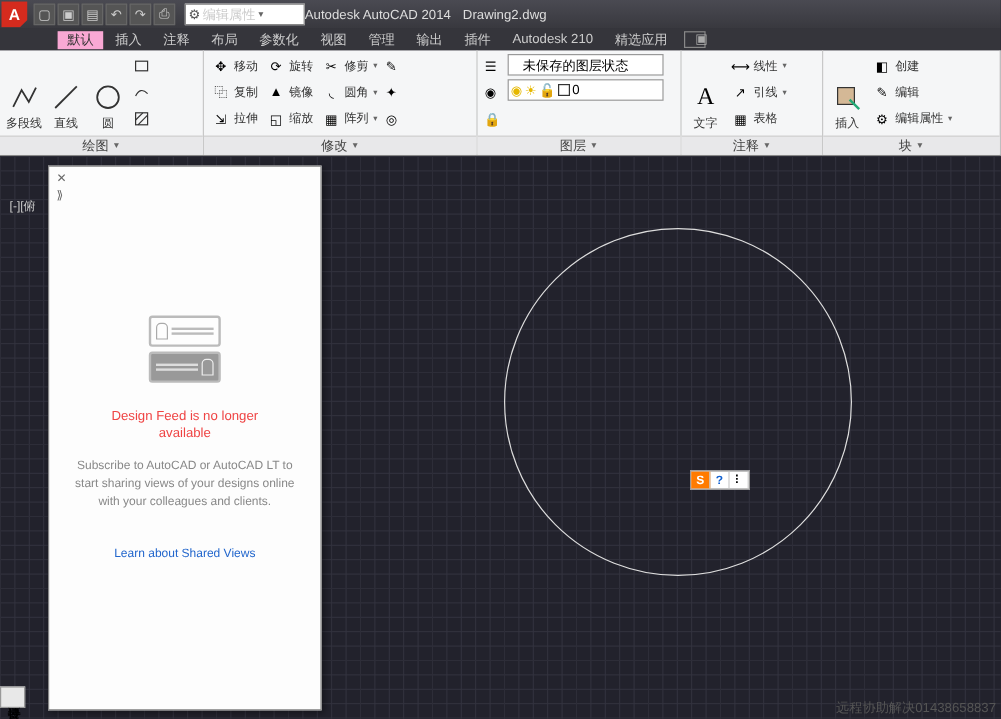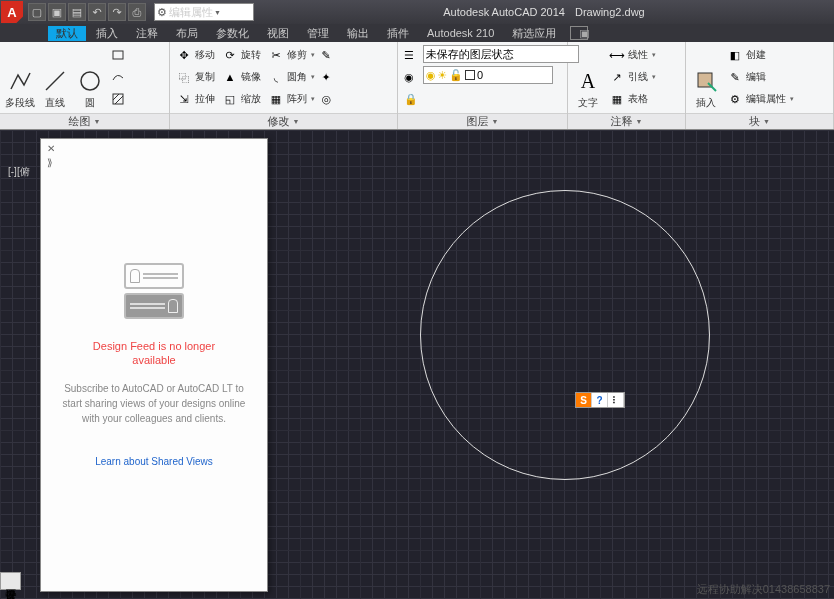--- a/index.html
+++ b/index.html
@@ -3,38 +3,38 @@
 <meta charset="utf-8">
 <style>
 *{margin:0;padding:0;box-sizing:border-box;font-family:"Microsoft YaHei",Arial,sans-serif;font-size:11px}
 body{width:834px;height:599px;background:#2b2b35;overflow:hidden;position:relative}
 .titlebar{height:24px;background:linear-gradient(#4a4a52,#38383e);display:flex;align-items:center;color:#ccc}
 .appicon{width:22px;height:22px;background:#d52b1e;margin:1px;display:flex;align-items:center;justify-content:center;color:#fff;font-weight:bold;font-size:13px;clip-path:polygon(0 0,100% 0,100% 70%,70% 100%,0 100%)}
 .qat{display:flex;gap:2px;margin-left:4px}
 .qat-btn{width:18px;height:18px;background:#555;border:1px solid #666;display:flex;align-items:center;justify-content:center;color:#ccc;cursor:pointer}
 .ws-combo{margin-left:8px;height:18px;background:#fff;border:1px solid #888;display:flex;align-items:center;padding:0 2px;min-width:100px}
 .ws-combo .gear{color:#555;margin-right:2px}
-.title-text{flex:1;text-align:center;color:#ddd;font-size:12px}
+.title-text{flex:1;text-align:left;color:#ddd;font-size:12px}
 .menubar{height:18px;background:#35353b;display:flex;align-items:center;padding-left:48px;gap:2px}
 .menubar span{color:#ccc;padding:0 8px;cursor:pointer}
-.menubar span.active{background:#0ea5e9;color:#333}
+.menubar span.active{background:#f9a8d4;color:#333}
 .menubar .help{margin-left:4px;width:14px;height:14px;border:1px solid #888;text-align:center;line-height:12px;color:#aaa}
 .ribbon{height:88px;background:#f5f6f7;border-bottom:1px solid #888;display:flex}
 .panel{border-right:1px solid #c8c8c8;display:flex;flex-direction:column}
 .panel-body{flex:1;display:flex;padding:3px 4px;gap:3px}
 .panel-title{height:16px;background:#e8e8ea;text-align:center;font-size:10px;color:#444;border-top:1px solid #d0d0d0;display:flex;align-items:center;justify-content:center;gap:2px}
 .big-btn{display:flex;flex-direction:column;align-items:center;justify-content:flex-end;width:32px;gap:2px;cursor:pointer}
 .big-btn .ic{width:26px;height:26px;display:flex;align-items:center;justify-content:center}
 .big-btn .lbl{font-size:10px;color:#333}
 .col{display:flex;flex-direction:column;gap:2px}
 .sm-row{display:flex;align-items:center;gap:3px;height:20px;cursor:pointer;padding:0 2px}
 .sm-row .ic{width:16px;height:16px;display:flex;align-items:center;justify-content:center}
 .sm-row .lbl{font-size:10px;color:#333}
 .dd{font-size:7px;color:#666;margin-left:1px}
-.layer-combo{width:156px;height:18px;border:1px solid #999;background:#fff;display:flex;align-items:center;padding:0 2px;font-size:10px}
+.layer-combo{width:130px;height:18px;border:1px solid #999;background:#fff;display:flex;align-items:center;padding:0 12px;font-size:10px}
 .layer-combo2{width:130px;height:18px;border:1px solid #999;background:#fff;display:flex;align-items:center;padding:0 2px;gap:2px;font-size:10px}
 .workarea{position:absolute;top:130px;left:0;right:0;bottom:0;background:#22222c}
 .grid{position:absolute;inset:0;background-image:linear-gradient(#2d2d38 1px,transparent 1px),linear-gradient(90deg,#2d2d38 1px,transparent 1px),linear-gradient(#33333f 1px,transparent 1px),linear-gradient(90deg,#33333f 1px,transparent 1px);background-size:60px 60px,60px 60px,12px 12px,12px 12px}
 .vtab{position:absolute;left:0;top:160px;width:36px;height:300px;display:flex;align-items:flex-end}
 .vtab-text{writing-mode:vertical-rl;background:#e8e8e8;padding:8px 2px;font-size:11px;border:1px solid #999;cursor:pointer}
 .vp-label{position:absolute;left:8px;top:35px;color:#ccc;font-size:10px}
 .panel-float{position:absolute;left:40px;top:8px;width:228px;height:454px;background:#fdfdfd;border:1px solid #888;box-shadow:2px 2px 6px rgba(0,0,0,.4)}
 .pf-close{position:absolute;left:6px;top:4px;width:12px;height:12px;font-size:10px;cursor:pointer;color:#666}
 .pf-pin{position:absolute;left:6px;top:18px;font-size:10px;color:#666;cursor:pointer}
 .pf-body{padding:120px 20px 0;text-align:center;color:#777}

